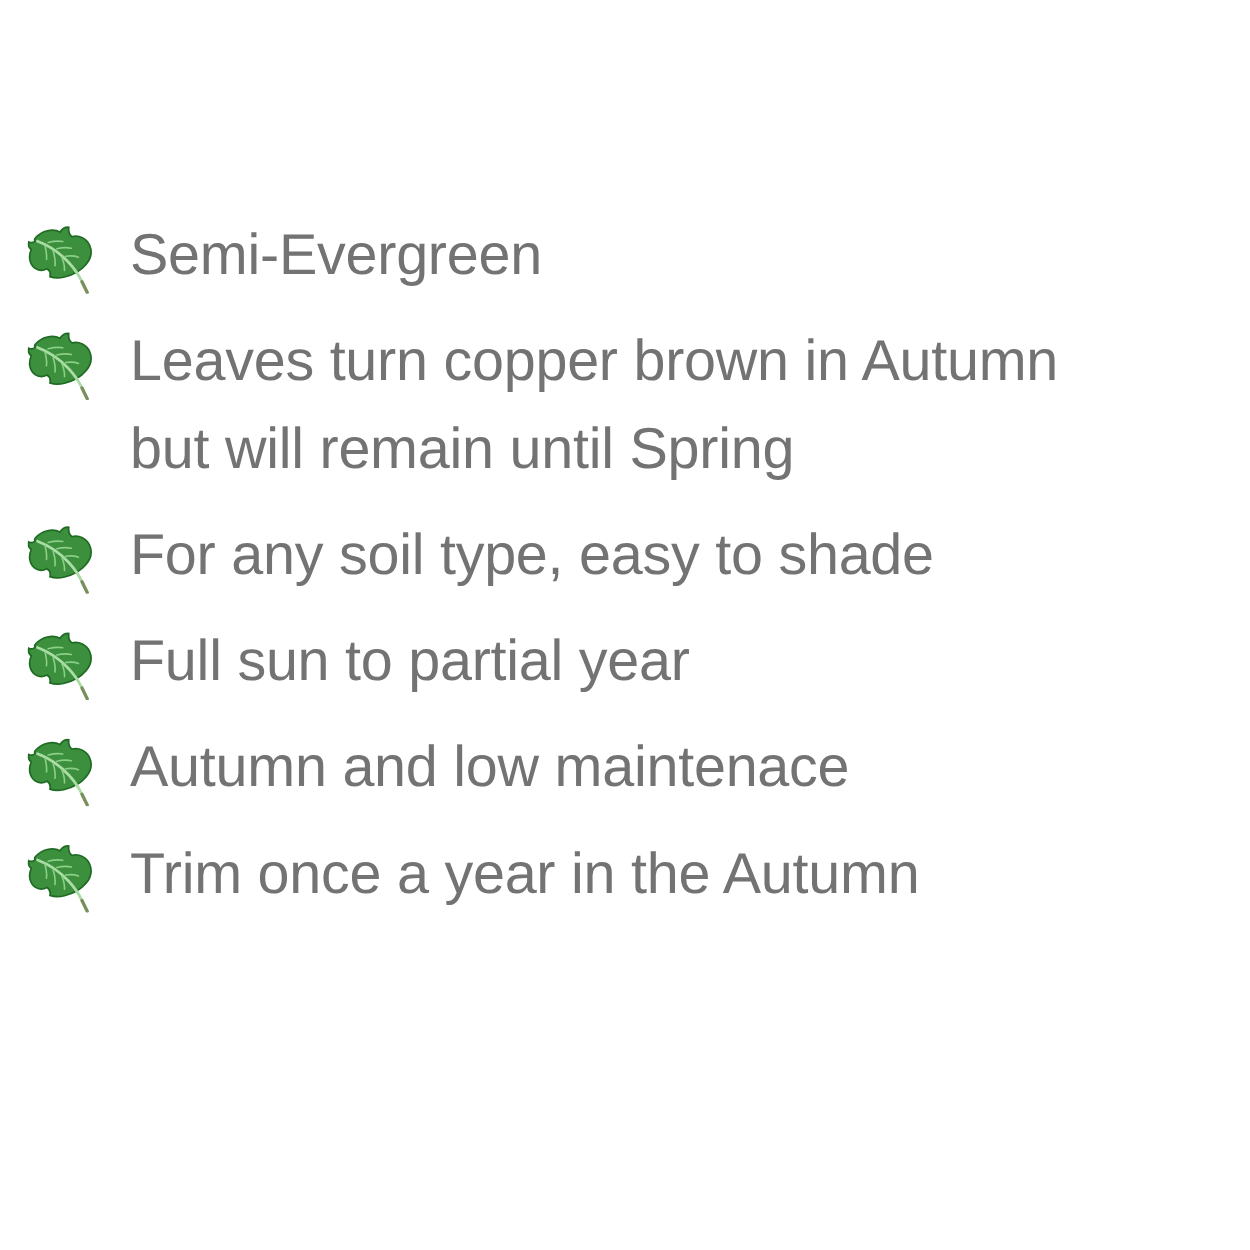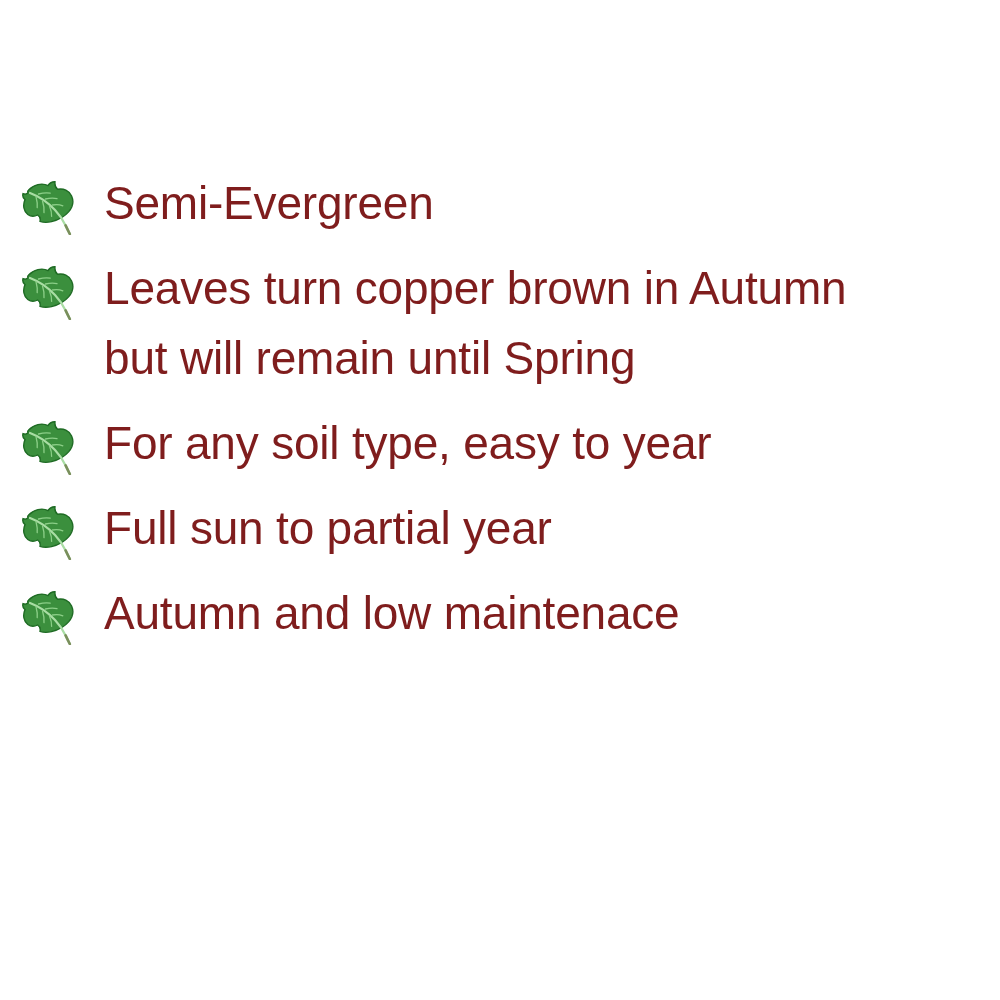--- a/index.html
+++ b/index.html
@@ -51,21 +51,21 @@
   .bullet-icon svg {
     display: block;
     width: 54px;
     height: 56px;
   }
 
   .feature-text {
     flex: 1 1 auto;
     font-size: 46px;
     line-height: 70px;
-    color: #7f1d1d;
+    color: #737373;
     letter-spacing: -0.2px;
     white-space: pre-line;
     font-weight: 400;
   }
 </style>
 </head>
 <body>
 
 <div id="feature-list-page">
 
@@ -167,21 +167,21 @@
               <path d="M14.0 17.5 C15.0 21.5 15.6 25.0 15.2 28.6"></path>
               <path d="M20.5 22.0 C21.8 26.0 22.4 29.8 22.0 33.6"></path>
               <path d="M27.5 27.0 C29.0 30.6 29.8 34.0 29.6 37.4"></path>
               <path d="M16.5 15.0 C20.5 14.0 24.6 13.6 28.2 14.2"></path>
               <path d="M23.5 20.0 C27.5 19.0 31.5 18.8 35.0 19.6"></path>
               <path d="M30.5 26.0 C34.2 25.4 37.8 25.6 40.8 26.8"></path>
             </g>
           </g>
         </svg>
       </span>
-      <span class="feature-text">For any soil type, easy to year</span>
+      <span class="feature-text">For any soil type, easy to shade</span>
     </li>
 
     <li class="feature-item">
       <span class="bullet-icon">
         <svg viewBox="0 0 54 56" xmlns="http://www.w3.org/2000/svg" aria-hidden="true">
           <g>
             <path d="M6.4 11.2 C11.5 5.6 20.0 3.4 26.0 6.6 C27.6 4.2 30.0 2.6 33.0 2.8
                      C32.6 6.0 33.4 8.6 35.6 10.3 C41.4 9.0 47.2 11.6 49.6 17.0
                      C51.9 22.2 50.6 28.1 46.8 32.6 C42.6 37.6 36.2 41.0 29.6 42.6
                      C25.4 43.6 21.4 43.6 18.0 42.3 C18.6 39.6 17.8 37.3 15.6 36.0
@@ -240,16 +240,50 @@
               <path d="M16.5 15.0 C20.5 14.0 24.6 13.6 28.2 14.2"></path>
               <path d="M23.5 20.0 C27.5 19.0 31.5 18.8 35.0 19.6"></path>
               <path d="M30.5 26.0 C34.2 25.4 37.8 25.6 40.8 26.8"></path>
             </g>
           </g>
         </svg>
       </span>
       <span class="feature-text">Autumn and low maintenace</span>
     </li>
 
+    <li class="feature-item">
+      <span class="bullet-icon">
+        <svg viewBox="0 0 54 56" xmlns="http://www.w3.org/2000/svg" aria-hidden="true">
+          <g>
+            <path d="M6.4 11.2 C11.5 5.6 20.0 3.4 26.0 6.6 C27.6 4.2 30.0 2.6 33.0 2.8
+                     C32.6 6.0 33.4 8.6 35.6 10.3 C41.4 9.0 47.2 11.6 49.6 17.0
+                     C51.9 22.2 50.6 28.1 46.8 32.6 C42.6 37.6 36.2 41.0 29.6 42.6
+                     C25.4 43.6 21.4 43.6 18.0 42.3 C18.6 39.6 17.8 37.3 15.6 36.0
+                     C12.3 37.8 8.6 37.6 5.8 35.5 C1.6 32.3 0.6 26.2 3.0 20.6
+                     C1.1 19.2 0.4 17.0 1.0 14.6 C2.9 15.4 4.8 15.1 6.1 13.8
+                     C5.6 13.0 5.6 12.0 6.4 11.2 Z" fill="#3b8f3d"></path>
+            <path d="M6.4 11.2 C11.5 5.6 20.0 3.4 26.0 6.6 C27.6 4.2 30.0 2.6 33.0 2.8
+                     C32.6 6.0 33.4 8.6 35.6 10.3 C41.4 9.0 47.2 11.6 49.6 17.0
+                     C51.9 22.2 50.6 28.1 46.8 32.6 C42.6 37.6 36.2 41.0 29.6 42.6
+                     C25.4 43.6 21.4 43.6 18.0 42.3 C18.6 39.6 17.8 37.3 15.6 36.0
+                     C12.3 37.8 8.6 37.6 5.8 35.5 C1.6 32.3 0.6 26.2 3.0 20.6
+                     C1.1 19.2 0.4 17.0 1.0 14.6 C2.9 15.4 4.8 15.1 6.1 13.8
+                     C5.6 13.0 5.6 12.0 6.4 11.2 Z" fill="none" stroke="#1f6b24" stroke-width="1.4"></path>
+            <path d="M8.0 14.0 C16.0 17.0 26.0 23.5 33.0 31.0 C37.0 35.3 40.8 40.6 43.6 46.4
+                     C45.2 49.8 46.6 52.6 47.6 54.6" fill="none" stroke="#a9dda4" stroke-width="2.2" stroke-linecap="round"></path>
+            <path d="M43.6 46.4 C45.2 49.8 46.6 52.6 47.8 55.0" fill="none" stroke="#7a8f5c" stroke-width="2.6" stroke-linecap="round"></path>
+            <g stroke="#8ccf88" stroke-width="1.3" fill="none" stroke-linecap="round">
+              <path d="M14.0 17.5 C15.0 21.5 15.6 25.0 15.2 28.6"></path>
+              <path d="M20.5 22.0 C21.8 26.0 22.4 29.8 22.0 33.6"></path>
+              <path d="M27.5 27.0 C29.0 30.6 29.8 34.0 29.6 37.4"></path>
+              <path d="M16.5 15.0 C20.5 14.0 24.6 13.6 28.2 14.2"></path>
+              <path d="M23.5 20.0 C27.5 19.0 31.5 18.8 35.0 19.6"></path>
+              <path d="M30.5 26.0 C34.2 25.4 37.8 25.6 40.8 26.8"></path>
+            </g>
+          </g>
+        </svg>
+      </span>
+      <span class="feature-text">Trim once a year in the Autumn</span>
+    </li>
 
 
   </ul>
 </div>
 
 </body></html>

